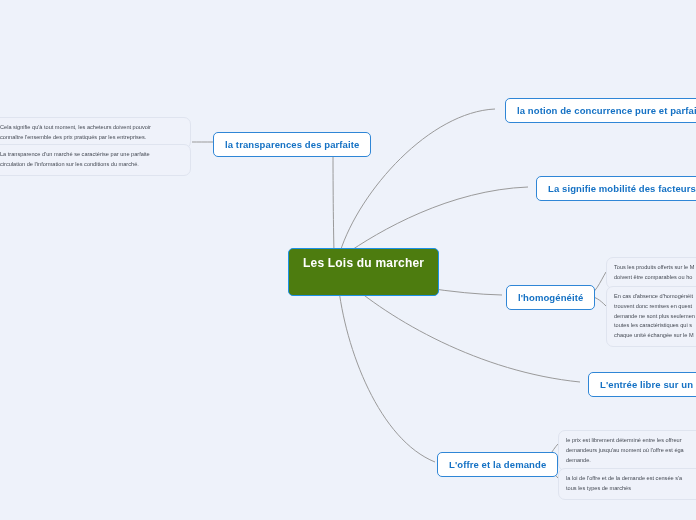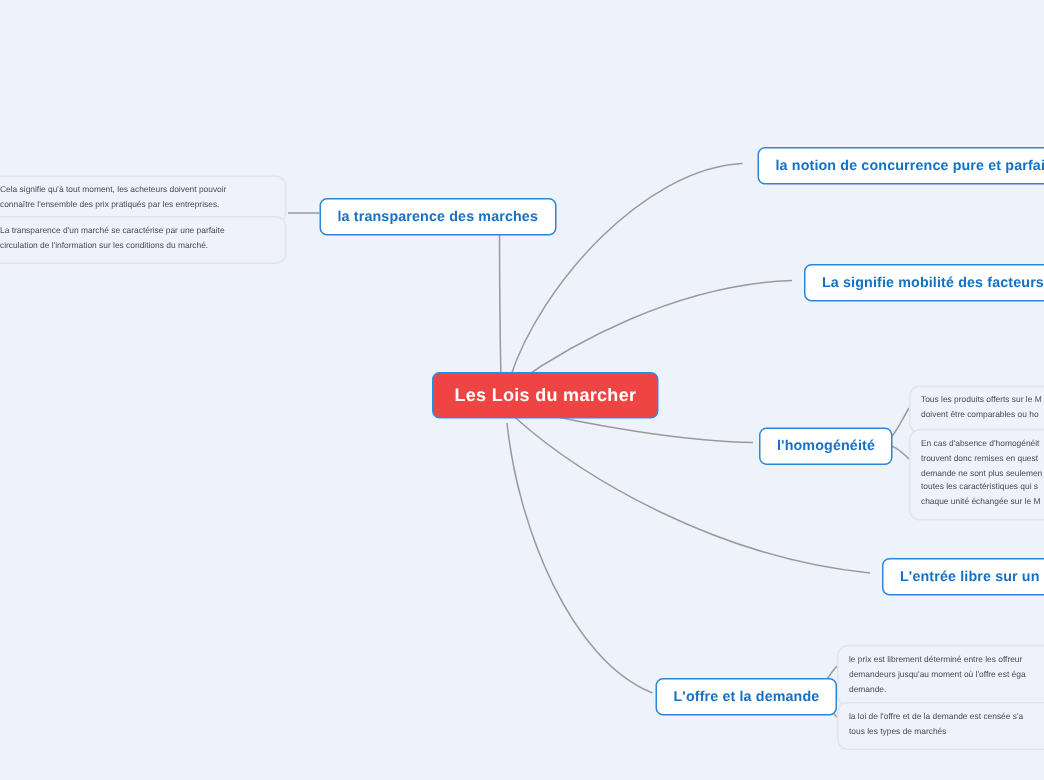--- a/index.html
+++ b/index.html
@@ -24,28 +24,28 @@
     left: 0;
     top: 0;
     width: 696px;
     height: 520px;
     pointer-events: none;
   }
 
   
   .root-node {
     position: absolute;
-    background: #ef4444;
+    background: #4d7c0f;
     border: 1px solid #1c91e6;
     border-radius: 5px;
     color: #ffffff;
     font-size: 12px;
     font-weight: bold;
     letter-spacing: 0.2px;
-    padding: 7px 14px 8px 14px;
+    padding: 7px 14px 25px 14px;
     white-space: nowrap;
     box-sizing: border-box;
   }
 
   
   .topic-node {
     position: absolute;
     background: #ffffff;
     border: 1px solid #2f86d6;
     border-radius: 5px;
@@ -123,21 +123,21 @@
 
   <div class="topic-node" style="left:588px; top:372px;">
     <span>L'entrée libre sur un marché</span>
   </div>
 
   <div class="topic-node" style="left:437px; top:452px;text-align:right;">
     <span>L'offre et la demande</span>
   </div>
 
   <div class="topic-node" style="left:213px; top:132px;">
-    <span>la transparence des marches</span>
+    <span>la transparences des parfaite</span>
   </div>
 
   <div class="note-block" style="left:-8px; top:117px; width:199px;">
     <p>Cela signifie qu'à tout moment, les acheteurs doivent pouvoir
 connaître l'ensemble des prix pratiqués par les entreprises.</p>
   </div>
 
   <div class="note-block" style="left:-8px; top:144px; width:199px;">
     <p>La transparence d'un marché se caractérise par une parfaite
 circulation de l'information sur les conditions du marché.</p>

